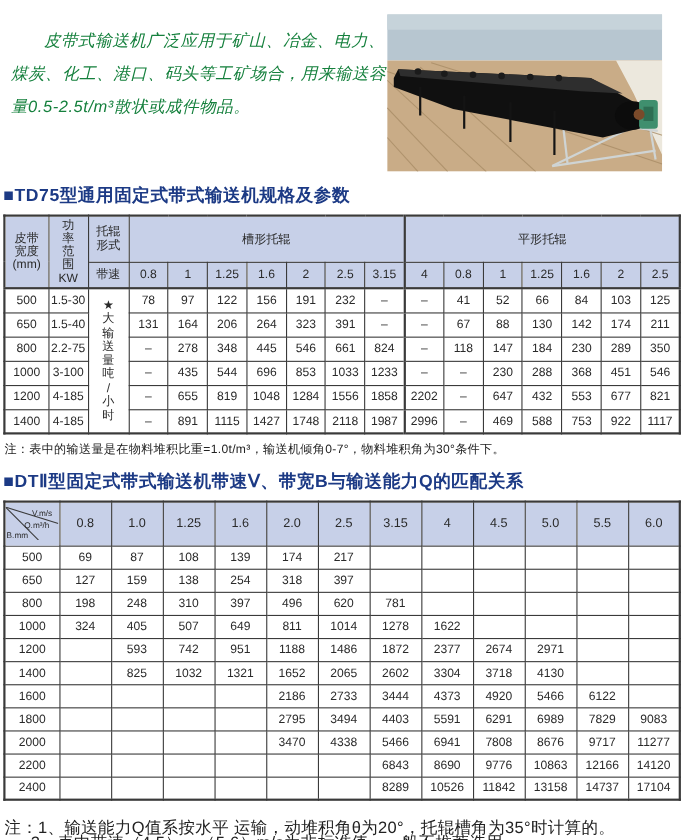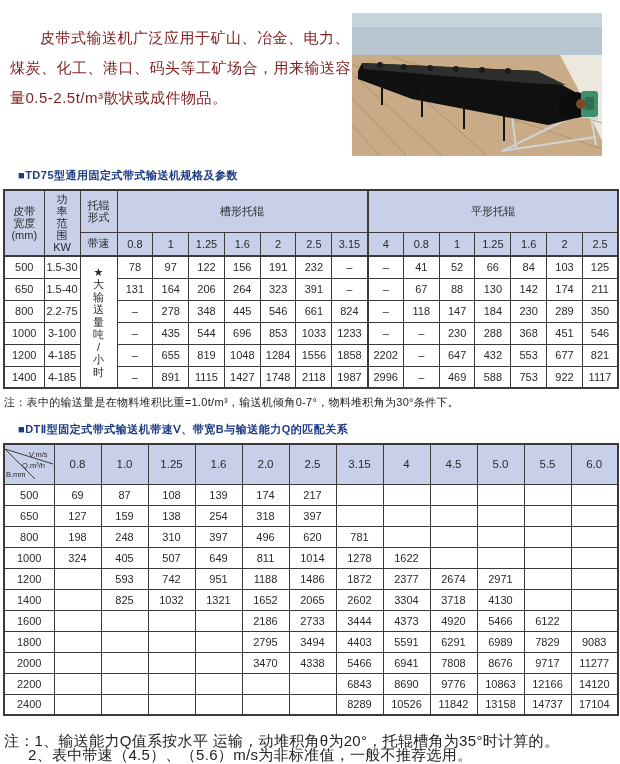--- a/index.html
+++ b/index.html
@@ -14,31 +14,32 @@
 
   
   .intro-row { display: flex; align-items: flex-start; padding: 13px 10px 0 10px; }
   .intro {
     width: 342px;
     font-size: 15px;
     line-height: 30px;
     letter-spacing: 0.5px;
     text-indent: 2em;
     padding-top: 10px;
-    color: #7f1d1d;
+    color: #15803d;
+    font-style: italic;
   }
   .photo { width: 250px; height: 143px; flex: 0 0 auto; }
 
   
   .sec-title {
     color: #1c3a85;
-    font-size: 11px;
+    font-size: 16px;
     font-weight: bold;
     letter-spacing: 0.5px;
-    margin: 12px 0 6px 18px;
+    margin: 12px 0 6px 3px;
     white-space: nowrap;
   }
 
   
   table { border-collapse: collapse; table-layout: fixed; margin-left: 3px; }
   th, td {
     border: 1px solid #3a3a3a;
     text-align: center;
     vertical-align: middle;
     font-size: 11px;

